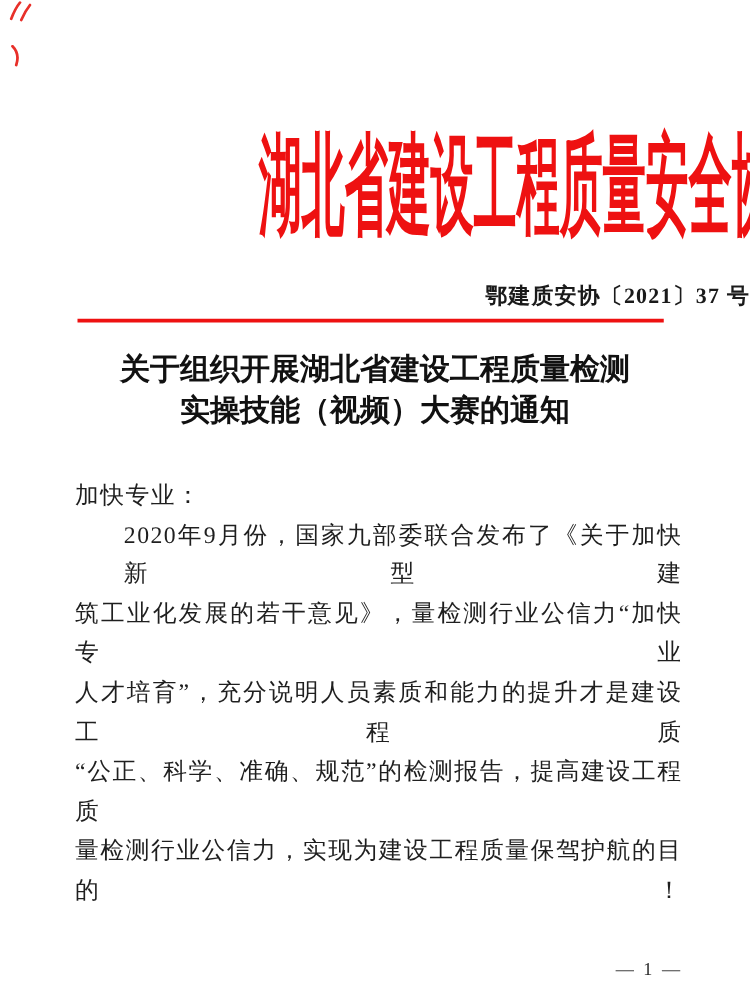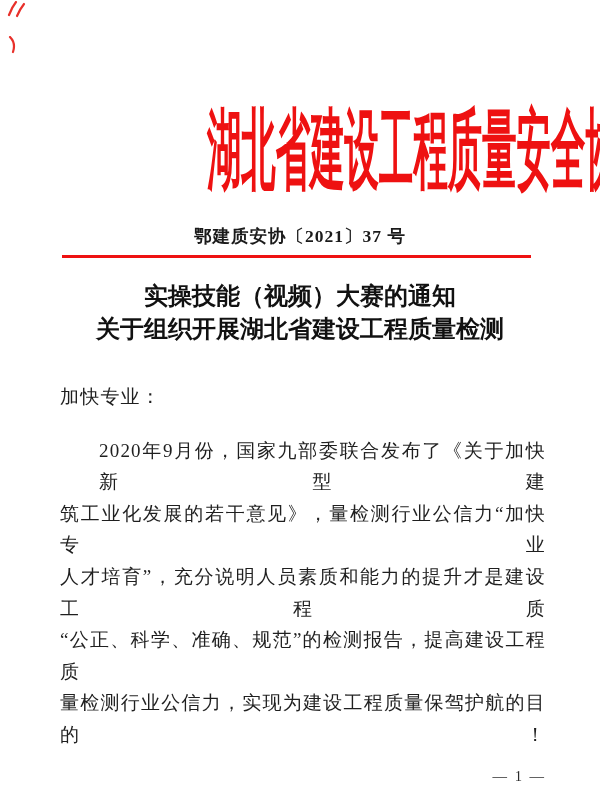--- a/index.html
+++ b/index.html
@@ -35,21 +35,21 @@
     letter-spacing: 0px;
     transform: scale(0.555, 1.42);
     transform-origin: center top;
     white-space: nowrap;
   }
 
   
   .doc-number {
     position: absolute;
     top: 224px; left: 0; right: 0;
-    text-align: center;
+    text-align: right;
     font-size: 17.5px;
     font-weight: bold;
     letter-spacing: 1px;
     color: #1a1a1a;
   }
 
   
   .red-line {
     position: absolute;
     top: 255px; left: 62px;
@@ -77,21 +77,21 @@
     line-height: 31.6px;
     letter-spacing: 1.2px;
     color: #1f1f1f;
   }
   .body-line { white-space: nowrap; }
   .body-line.fill {
     white-space: normal;
     text-align: justify;
     text-align-last: justify;
   }
-  .body-line.indent { padding-left: 39px; margin-top: 22px; }
+  .body-line.indent { padding-left: 39px; }
 
   
   .page-number {
     position: absolute;
     top: 768px; right: 54px;
     font-size: 14.5px;
     letter-spacing: 2px;
     color: #2a2a2a;
   }
 </style>
@@ -114,22 +114,22 @@
 
   <div class="assoc-title-wrap">
     <span class="assoc-title">湖北省建设工程质量安全协会文件</span>
   </div>
 
   <div class="doc-number">鄂建质安协〔2021〕37 号</div>
 
   <div class="red-line"></div>
 
   <div class="notice-title">
+    <div>关于组织开展湖北省建设工程质量检测</div>
     <div>实操技能（视频）大赛的通知</div>
-    <div>关于组织开展湖北省建设工程质量检测</div>
   </div>
 
   <div class="body-text">
     <div class="body-line">加快专业：</div>
     <div class="body-line fill indent">2020年9月份，国家九部委联合发布了《关于加快新型建</div>
     <div class="body-line fill">筑工业化发展的若干意见》，量检测行业公信力“加快专业</div>
     <div class="body-line fill">人才培育”，充分说明人员素质和能力的提升才是建设工程质</div>
     <div class="body-line fill">“公正、科学、准确、规范”的检测报告，提高建设工程质</div>
     <div class="body-line fill">量检测行业公信力，实现为建设工程质量保驾护航的目的！</div>
 

